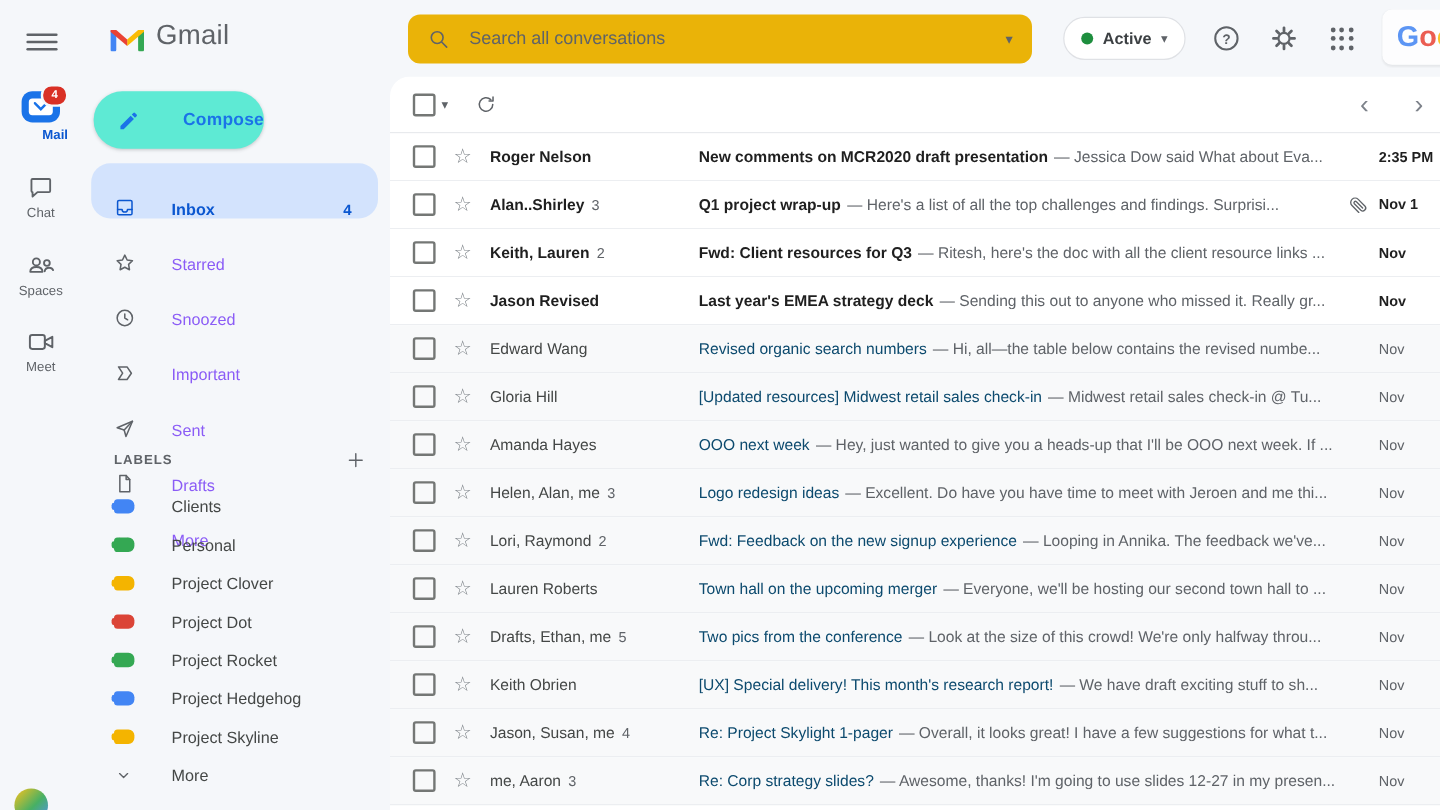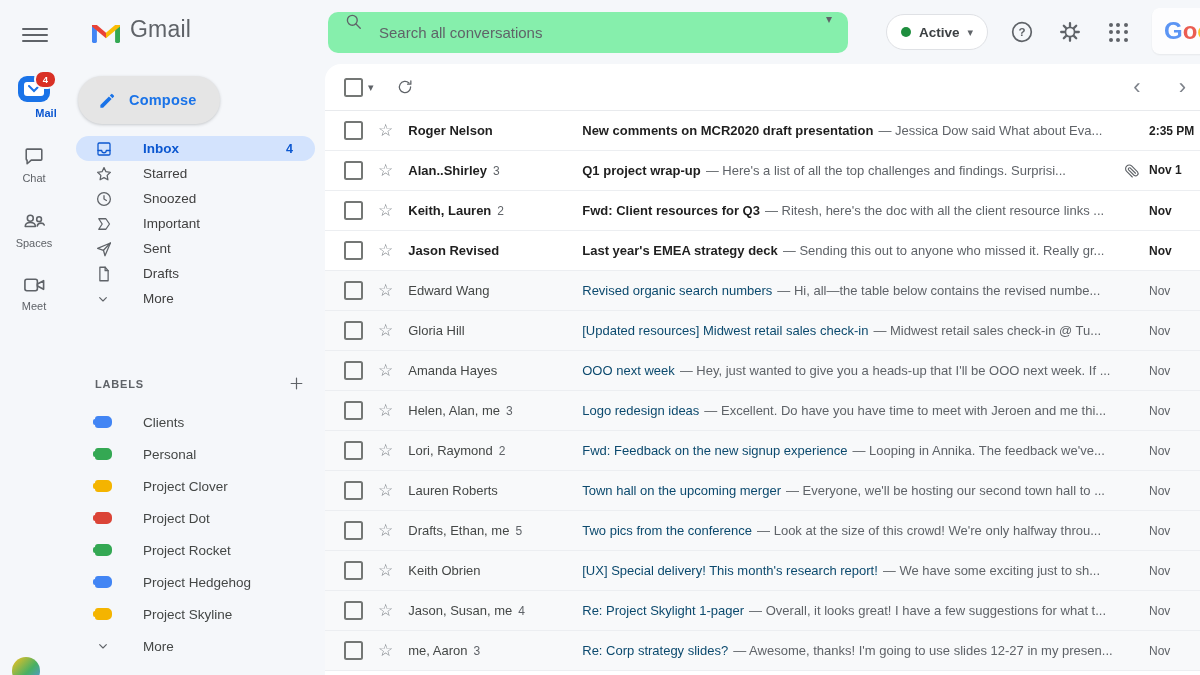--- a/index.html
+++ b/index.html
@@ -11,21 +11,21 @@
   }
   svg{display:block}
   .ic{stroke:#5f6368;fill:none;stroke-width:1.7;stroke-linecap:round;stroke-linejoin:round}
 
   
   .header{position:absolute;top:0;left:0;right:0;height:64px;background:#f5f7fa;}
   .hamburger{position:absolute;left:20px;top:22px;width:26px;height:20px;cursor:pointer;padding:2px;}
   .hamburger span{display:block;height:2.4px;background:#5f6368;border-radius:2px;margin:3.6px 0;}
   .brand{position:absolute;left:92px;top:16px;display:flex;align-items:flex-end;gap:10px;}
   .brand-name{font-size:23px;color:#5f6368;letter-spacing:.2px;}
-  .search{position:absolute;left:328px;top:12px;width:520px;height:41px;background:#86efac;border-radius:10px;display:flex;padding:0 16px;box-sizing:border-box;}
+  .search{position:absolute;left:340px;top:12px;width:520px;height:41px;background:#eab308;border-radius:10px;display:flex;align-items:center;padding:0 16px;box-sizing:border-box;}
   .search input{flex:1;border:none;outline:none;background:transparent;font-size:15px;color:#202124;margin-left:14px;font-family:inherit;}
   .search input::placeholder{color:#5f6368;}
   .search .caret{color:#5f6368;font-size:12px;}
   .status-pill{position:absolute;left:886px;top:14px;height:36px;background:#fff;border:1px solid #dfe1e5;border-radius:18px;display:flex;align-items:center;gap:8px;padding:0 14px;box-sizing:border-box;cursor:pointer;}
   .status-dot{width:10px;height:10px;border-radius:50%;background:#1e8e3e;}
   .status-label{font-size:13.5px;color:#3c4043;font-weight:700;}
   .hdr-btn{position:absolute;top:18px;width:28px;height:28px;display:flex;align-items:center;justify-content:center;cursor:pointer;}
   .help-btn{left:1008px}.gear-btn{left:1056px}.apps-btn{left:1104px}
   .apps-grid{display:grid;grid-template-columns:repeat(3,4px);grid-template-rows:repeat(3,4px);gap:3.5px;}
   .apps-grid i{width:4px;height:4px;border-radius:50%;background:#5f6368;}
@@ -38,26 +38,26 @@
   .rail-item.active .rail-label{color:#0b57d0;font-weight:700;margin-left:24px;}
   .mailbox-ic{position:relative;width:32px;height:26px;}
   .mailbox-ic .shell{width:32px;height:26px;border-radius:9px;background:#1a73e8;position:relative;}
   .mailbox-ic .inner{position:absolute;left:6px;top:6px;right:6px;bottom:6px;background:#fff;border-radius:3px;}
   .mailbox-ic .flap{position:absolute;left:10px;top:9px;width:12px;height:8px;}
   .badge{position:absolute;top:-6px;right:-7px;min-width:15px;height:15px;background:#d93025;color:#fff;border-radius:9px;font-size:9.5px;font-weight:700;display:flex;align-items:center;justify-content:center;border:2px solid #f5f7fa;padding:0 2px;}
   .rail-blob{position:absolute;left:12px;bottom:-10px;width:28px;height:28px;border-radius:50%;background:linear-gradient(135deg,#fbbc04 0%,#34a853 55%,#4285f4 100%);opacity:.9;}
 
   
   .sidebar{position:absolute;left:68px;top:64px;bottom:0;width:257px;background:#f5f7fa;box-sizing:border-box;}
-  .compose{position:absolute;left:10px;top:12px;width:142px;height:48px;background:#e5e5e5;border-radius:24px;box-shadow:0 1px 3px rgba(60,64,67,.25);display:flex;align-items:center;gap:12px;padding-left:20px;box-sizing:border-box;cursor:pointer;}
+  .compose{position:absolute;left:10px;top:12px;width:142px;height:48px;background:#5eead4;border-radius:24px;box-shadow:0 1px 3px rgba(60,64,67,.25);display:flex;align-items:center;gap:12px;padding-left:20px;box-sizing:border-box;cursor:pointer;justify-content:space-between;}
   .compose-label{color:#1a73e8;font-size:14.5px;font-weight:700;letter-spacing:.2px;}
   .nav{position:absolute;top:72px;left:0;right:10px;}
-  .nav-item{height:25px;display:flex;align-items:center;padding-left:27px;border-radius:0 16px 16px 0;cursor:pointer;position:relative;}
+  .nav-item{height:46px;display:flex;align-items:flex-end;padding-left:27px;border-radius:0 16px 16px 0;cursor:pointer;position:relative;}
   .nav-item .nav-ic{width:18px;margin-right:30px;}
-  .nav-label{font-size:13.5px;color:#404040;}
+  .nav-label{font-size:13.5px;color:#8b5cf6;}
   .nav-count{margin-left:auto;margin-right:22px;font-size:12.5px;color:#444746;}
   .nav-item.active{background:#d3e3fd;border-radius:16px;margin-left:8px;padding-left:19px;}
   .nav-item.active .nav-label,.nav-item.active .nav-count{color:#0b57d0;font-weight:700;}
   .nav-item.active .ic{stroke:#0b57d0;}
   .labels-hdr{position:absolute;top:311px;left:27px;right:20px;display:flex;align-items:center;}
   .labels-title{font-size:11px;color:#5f6368;font-weight:700;letter-spacing:.8px;}
   .labels-add{margin-left:auto;cursor:pointer;}
   .labels-list{position:absolute;top:342px;left:0;right:10px;}
   .label-item{height:32px;display:flex;align-items:center;padding-left:27px;cursor:pointer;}
   .label-chip{width:17px;height:12px;border-radius:3px 5px 5px 3px;margin-right:31px;position:relative;}
@@ -522,21 +522,21 @@
   </div>
       <div class="row">
     <span class="cbx"></span>
     <span class="star">☆</span>
     <span class="row-sender">
       <span class="sender-name">Keith Obrien</span>
       <span class="sender-count"></span>
     </span>
     <span class="row-text">
       <span class="subject">[UX] Special delivery! This month's research report!</span>
-      <span class="snippet">— We have some exciting just to sh...</span>
+      <span class="snippet">— We have draft exciting stuff to sh...</span>
     </span>
     <span class="row-end">
 
       <span class="time">Nov</span>
     </span>
   </div>
       <div class="row">
     <span class="cbx"></span>
     <span class="star">☆</span>
     <span class="row-sender">

